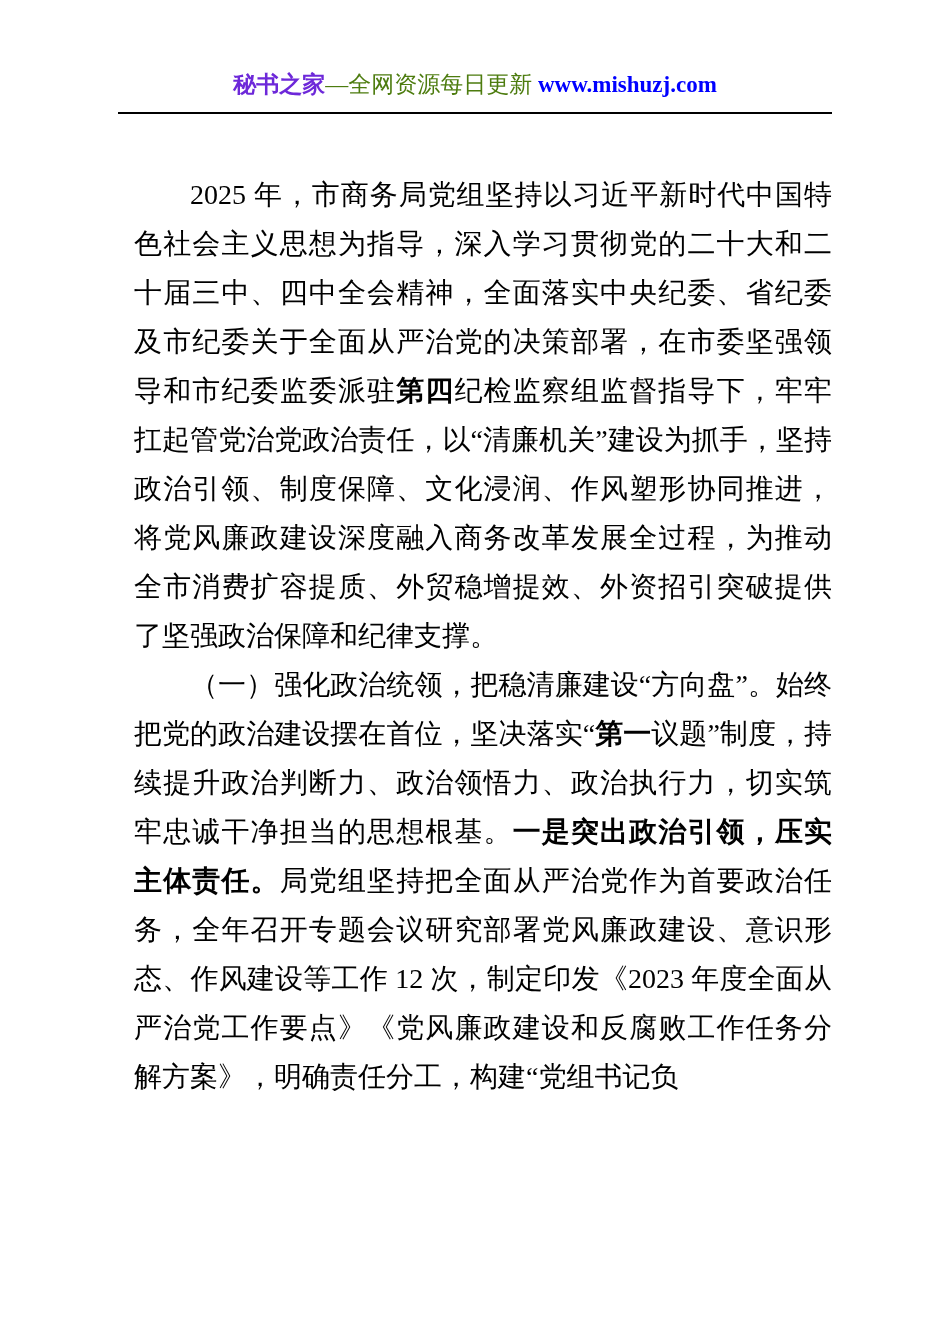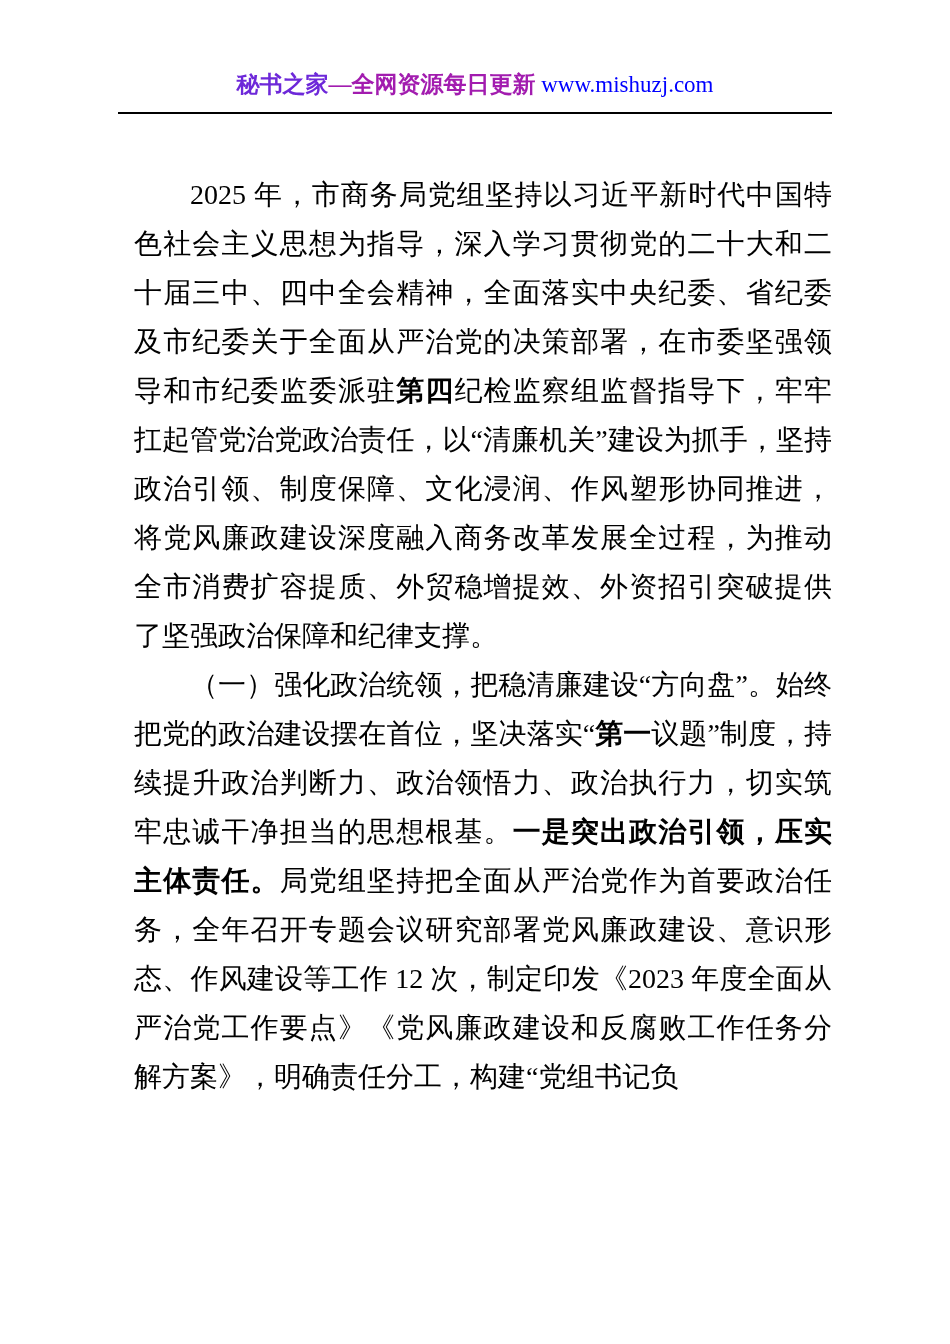--- a/index.html
+++ b/index.html
@@ -24,25 +24,24 @@
       line-height: 30px;
       padding-bottom: 12px;
       border-bottom: 2px solid #000000;
       white-space: nowrap;
     }
     .brand {
       font-weight: bold;
       font-family: "Liberation Serif", "DejaVu Serif", serif;
     }
     .tagline {
-      color: #a21caf;
-      font-weight: bold;
+      color: #4d7c0f;
     }
     .url {
-      font-weight: normal;
+      font-weight: bold;
     }
     .doc-title {
       margin: 52px 0 0 0;
       text-align: center;
       font-size: 35px;
       font-weight: bold;
       line-height: 46px;
       letter-spacing: 1px;
       font-family: "Liberation Serif", "DejaVu Serif", serif;
     }

